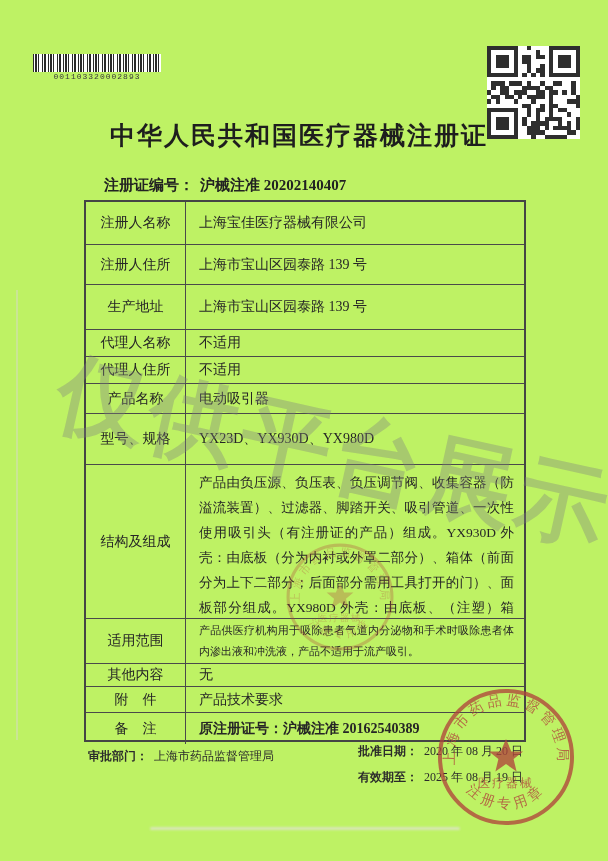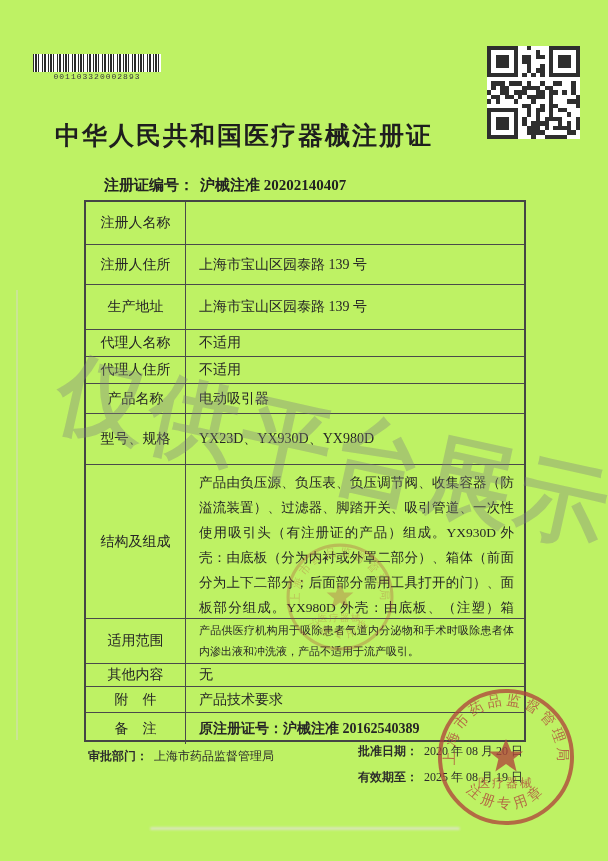--- a/index.html
+++ b/index.html
@@ -18,21 +18,21 @@
     background:repeating-linear-gradient(90deg,
       #2a2a2a 0 1px,#fff 1px 2px,#2a2a2a 2px 4px,#fff 4px 5px,
       #2a2a2a 5px 6px,#fff 6px 9px,#2a2a2a 9px 10px,#fff 10px 11px,
       #2a2a2a 11px 13px,#fff 13px 15px);}
   #barcode-number{position:absolute;left:33px;top:72px;width:128px;text-align:center;
     font-family:"Liberation Mono","DejaVu Sans Mono",monospace;font-size:8px;
     letter-spacing:1px;color:#3a3a3a;}
   
   #qr{position:absolute;left:487px;top:46px;width:93px;height:93px;}
   
-  #title{position:absolute;left:0;top:119px;width:488px;text-align:center;
+  #title{position:absolute;left:0;top:119px;width:488px;text-align:right;
     font-size:25px;font-weight:700;letter-spacing:2px;color:#1e1e1e;}
   #cert-line{position:absolute;left:104px;top:176px;font-size:15px;font-weight:700;
     color:#222;}
   #cert-line .val{margin-left:6px;}
   
   #reg-table{position:absolute;left:84px;top:200px;width:442px;height:542px;
     border:2px solid #454545;box-sizing:border-box;display:flex;flex-direction:column;
     background:transparent;z-index:1;}
   .t-row{display:flex;border-bottom:1px solid #4a4a4a;box-sizing:border-box;
     flex:0 0 auto;}
@@ -208,20 +208,21 @@
 
   <div id="title">中华人民共和国医疗器械注册证</div>
 
   <div id="cert-line">
     <span>注册证编号：</span><span class="val">沪械注准 20202140407</span>
   </div>
 
   <div id="reg-table">
     <div class="t-row" style="height:43px">
       <div class="t-label">注册人名称</div>
+      <div class="t-value">上海宝佳医疗器械有限公司</div>
     </div>
     <div class="t-row" style="height:40px">
       <div class="t-label">注册人住所</div>
       <div class="t-value">上海市宝山区园泰路 139 号</div>
     </div>
     <div class="t-row" style="height:45px">
       <div class="t-label">生产地址</div>
       <div class="t-value">上海市宝山区园泰路 139 号</div>
     </div>
     <div class="t-row" style="height:27px">

